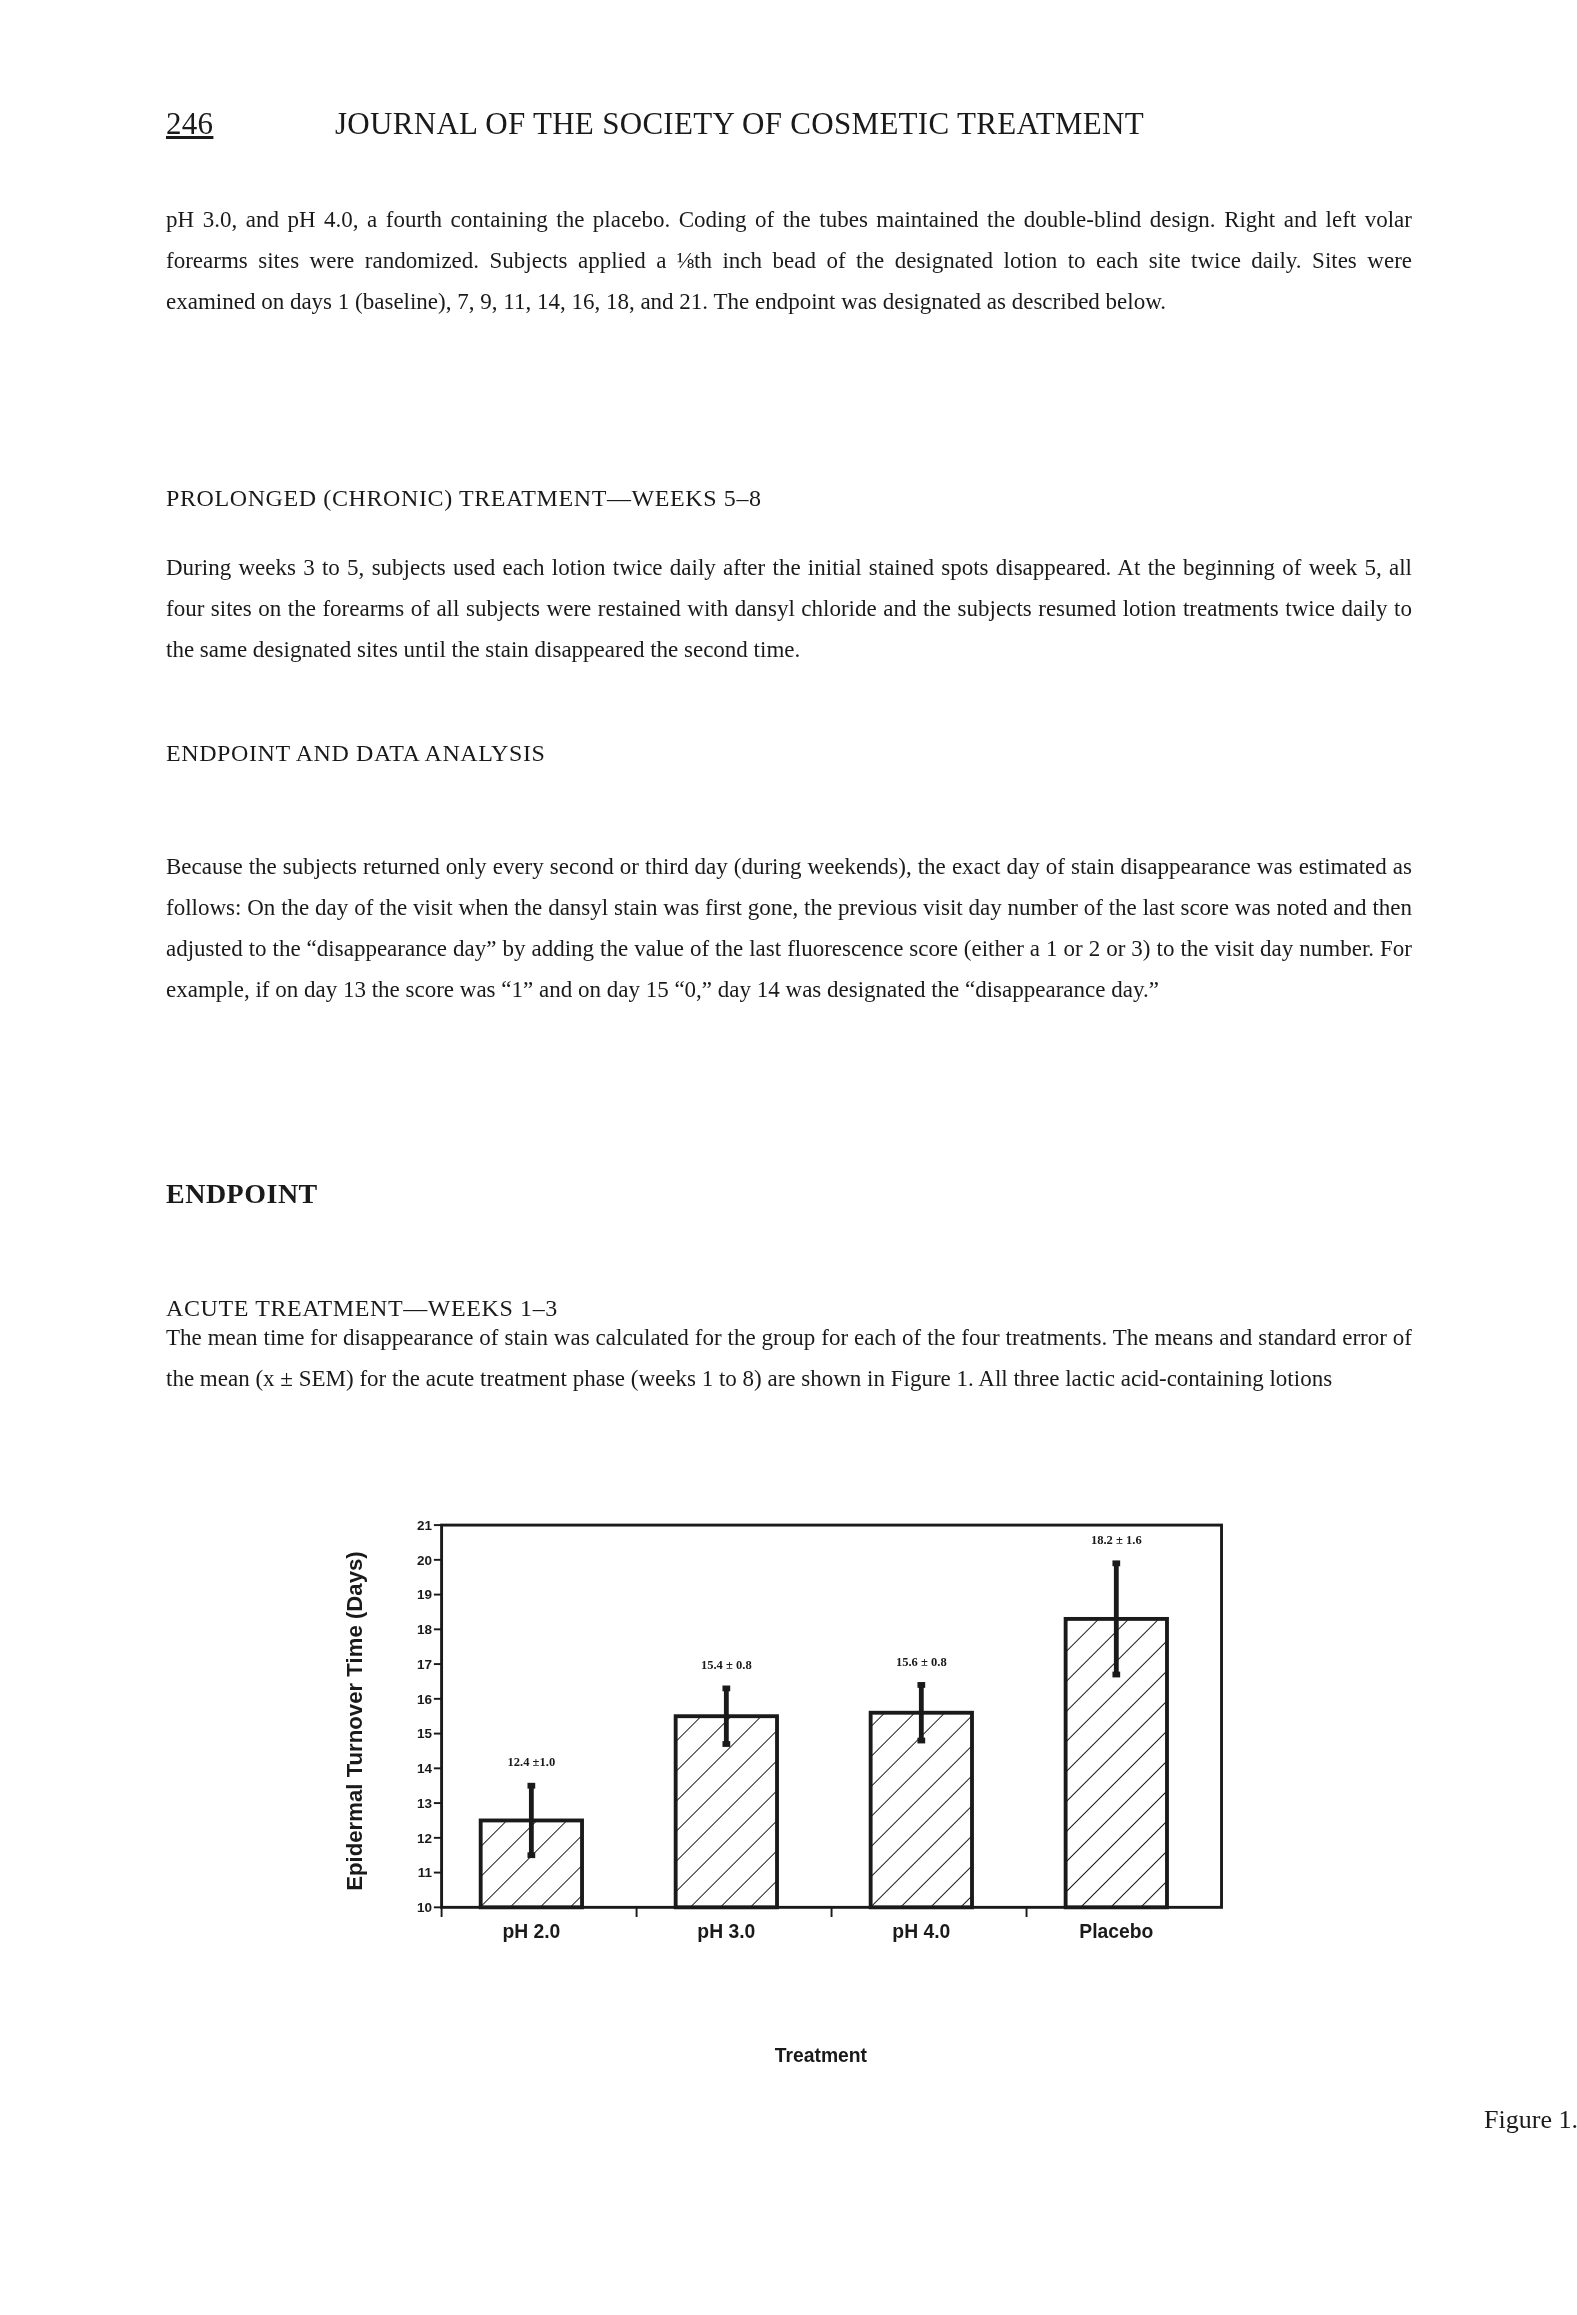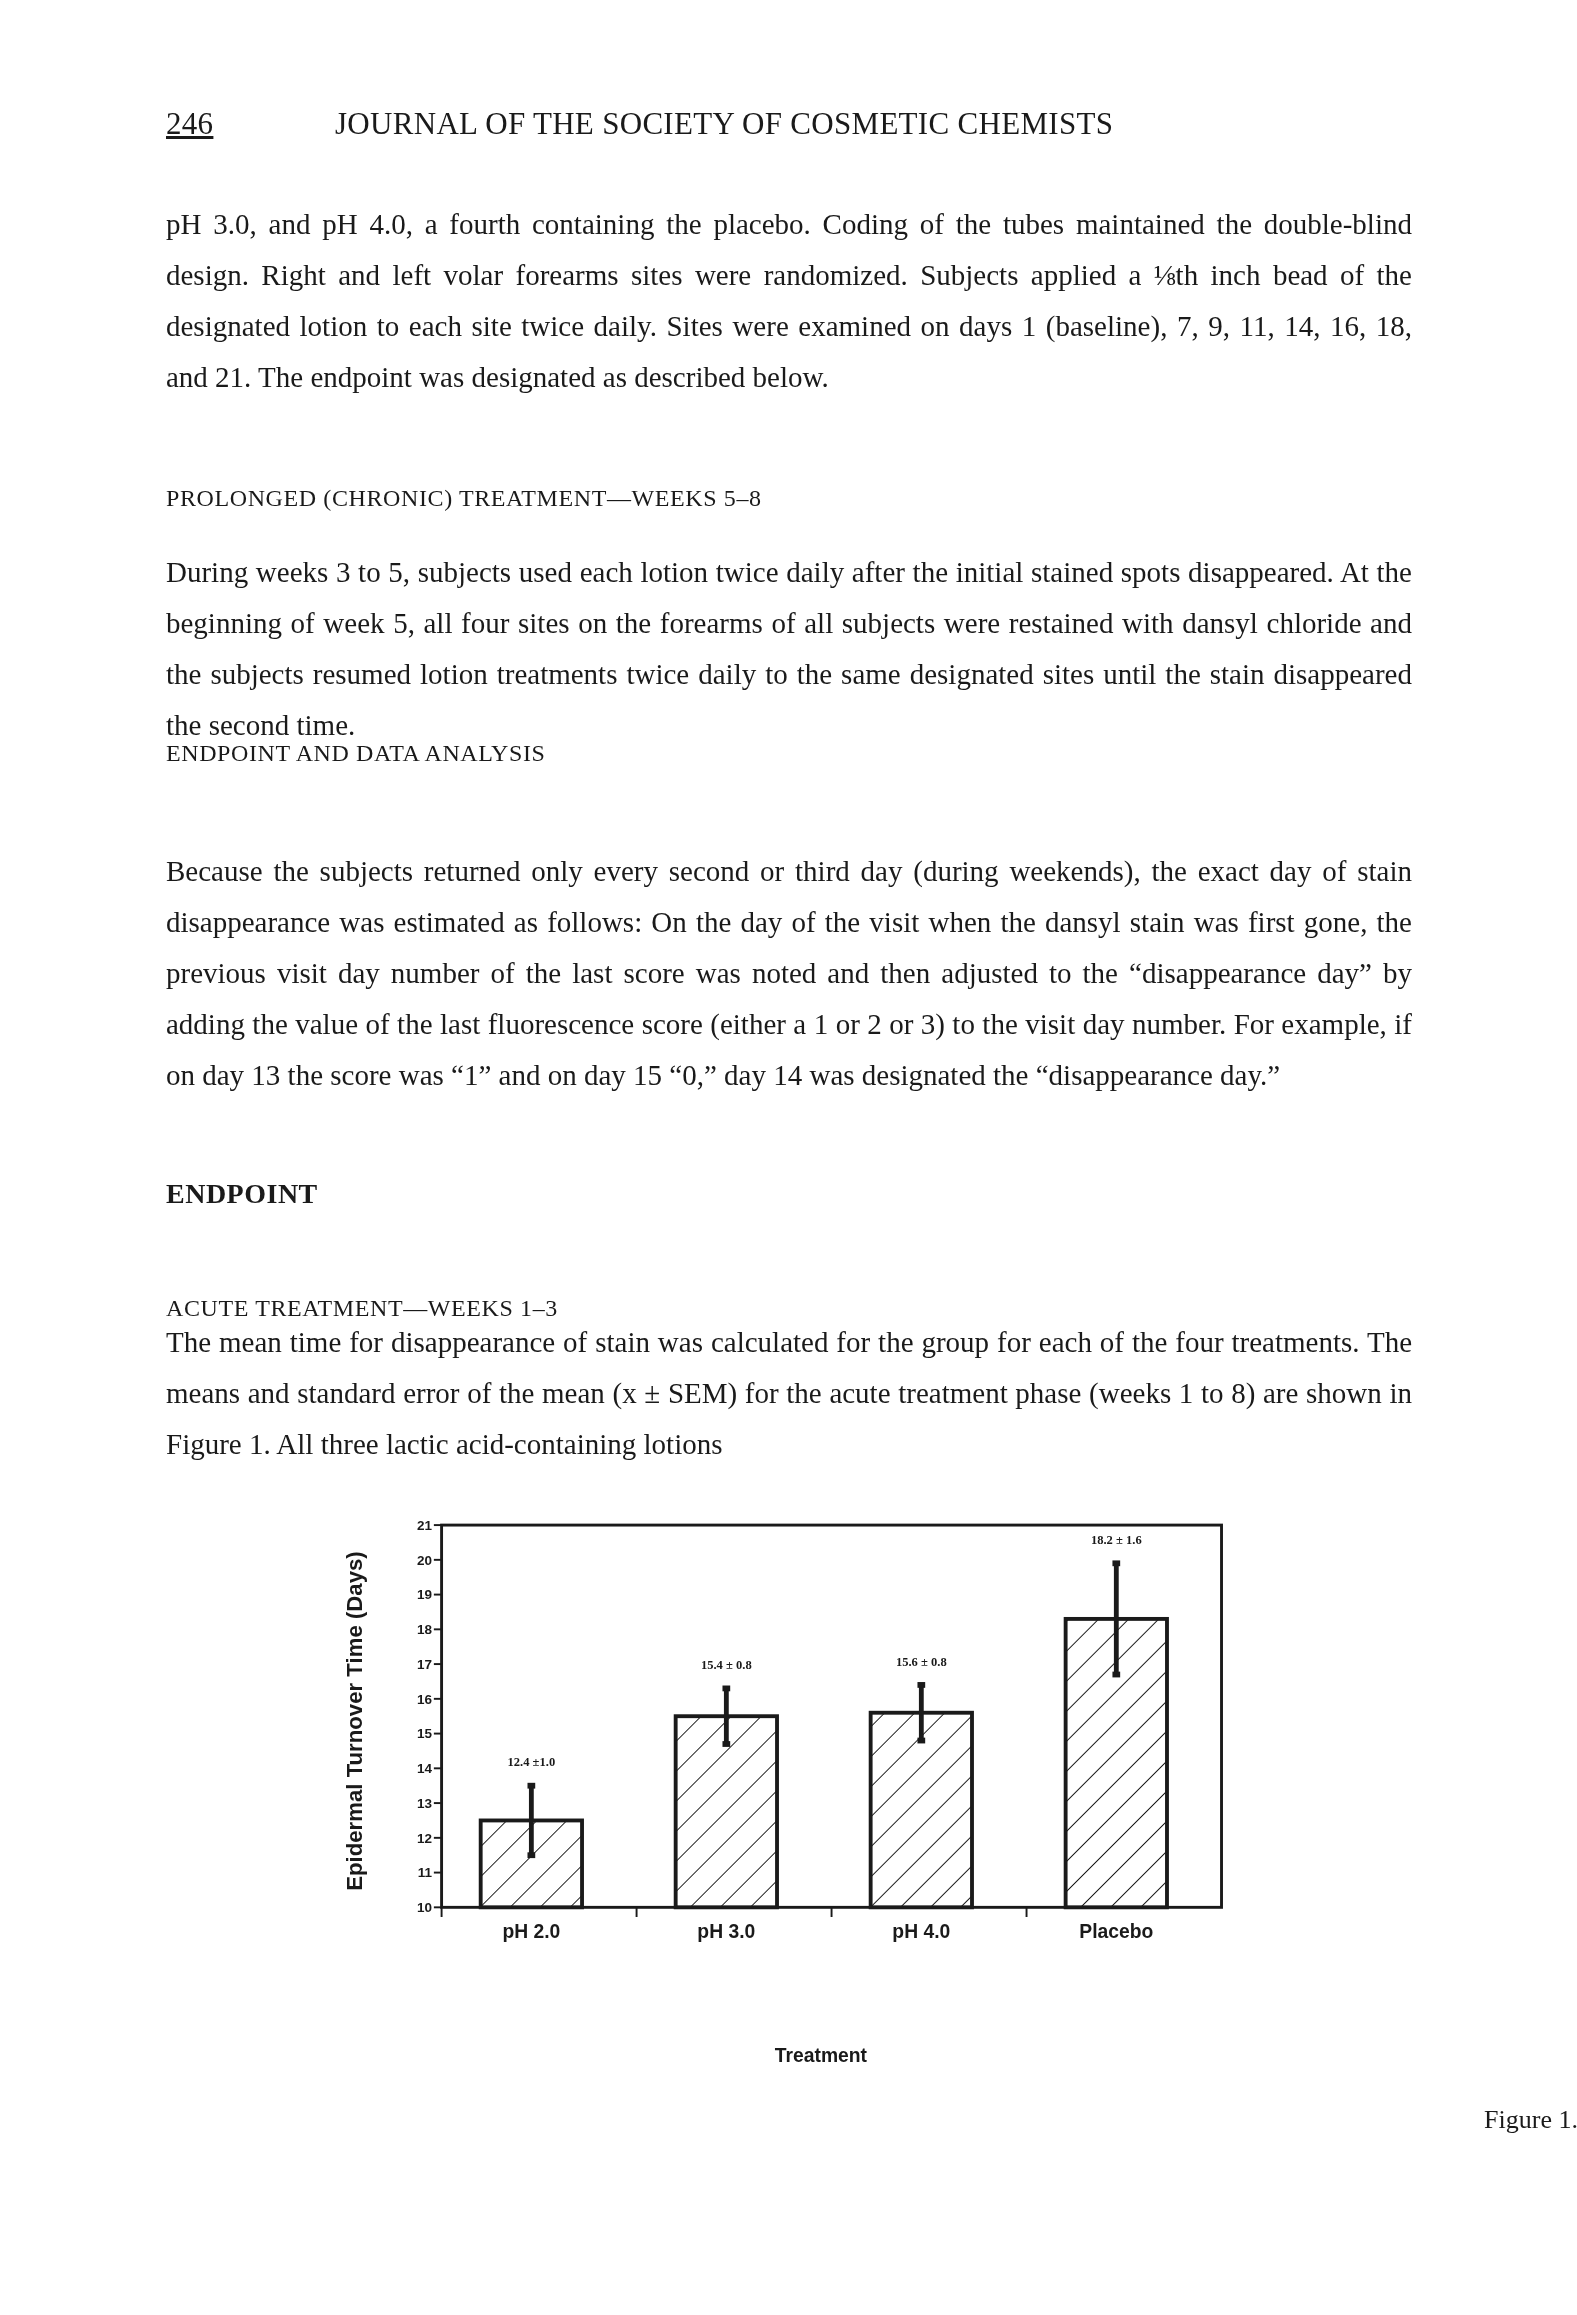--- a/index.html
+++ b/index.html
@@ -1,32 +1,32 @@
 <!DOCTYPE html>
 <html><head>
 <meta charset="utf-8">
 <style>
   html, body { margin: 0; padding: 0; background: #ffffff; }
   body { width: 1578px; height: 2315px; position: relative; color: #1a1a1a;
          font-family: "Liberation Serif", "DejaVu Serif", serif; }
   .header { position: absolute; top: 106px; left: 166px; font-size: 31px; letter-spacing: 0.3px; }
   .header .pno { display: inline-block; width: 169px; text-decoration: underline; }
-  .para { position: absolute; left: 166px; width: 1246px; font-size: 29px; line-height: 51px;
+  .para { position: absolute; left: 166px; width: 1246px; font-size: 23px; line-height: 41px;
           text-align: justify; margin: 0; }
   .sec { position: absolute; left: 166px; font-size: 24px; letter-spacing: 0.6px; text-transform: uppercase; }
   .h2 { position: absolute; left: 166px; font-size: 28px; font-weight: bold; letter-spacing: 0.5px; }
   #chart { position: absolute; left: 319px; top: 1497px; }
   .caption { position: absolute; top: 2105px; left: 0; width: 1578px; text-align: right; font-size: 26px; }
   .sans { font-family: "Liberation Sans", "DejaVu Sans", sans-serif; }
 </style>
 </head>
 <body>
 
 <div class="header">
-  <span class="pno">246</span><span>JOURNAL OF THE SOCIETY OF COSMETIC CHEMISTS</span>
+  <span class="pno">246</span><span>JOURNAL OF THE SOCIETY OF COSMETIC TREATMENT</span>
 </div>
 
 <p class="para" style="top:199px">pH 3.0, and pH 4.0, a fourth containing the placebo. Coding of the tubes maintained the double-blind design. Right and left volar forearms sites were randomized. Subjects applied a ⅛th inch bead of the designated lotion to each site twice daily. Sites were examined on days 1 (baseline), 7, 9, 11, 14, 16, 18, and 21. The endpoint was designated as described below.</p>
 
 <div class="sec" style="top:485px">PROLONGED (CHRONIC) TREATMENT—WEEKS 5–8</div>
 <p class="para" style="top:547px">During weeks 3 to 5, subjects used each lotion twice daily after the initial stained spots disappeared. At the beginning of week 5, all four sites on the forearms of all subjects were restained with dansyl chloride and the subjects resumed lotion treatments twice daily to the same designated sites until the stain disappeared the second time.</p>
 
 <div class="sec" style="top:740px">ENDPOINT AND DATA ANALYSIS</div>
 <p class="para" style="top:846px">Because the subjects returned only every second or third day (during weekends), the exact day of stain disappearance was estimated as follows: On the day of the visit when the dansyl stain was first gone, the previous visit day number of the last score was noted and then adjusted to the “disappearance day” by adding the value of the last fluorescence score (either a 1 or 2 or 3) to the visit day number. For example, if on day 13 the score was “1” and on day 15 “0,” day 14 was designated the “disappearance day.”</p>
 

